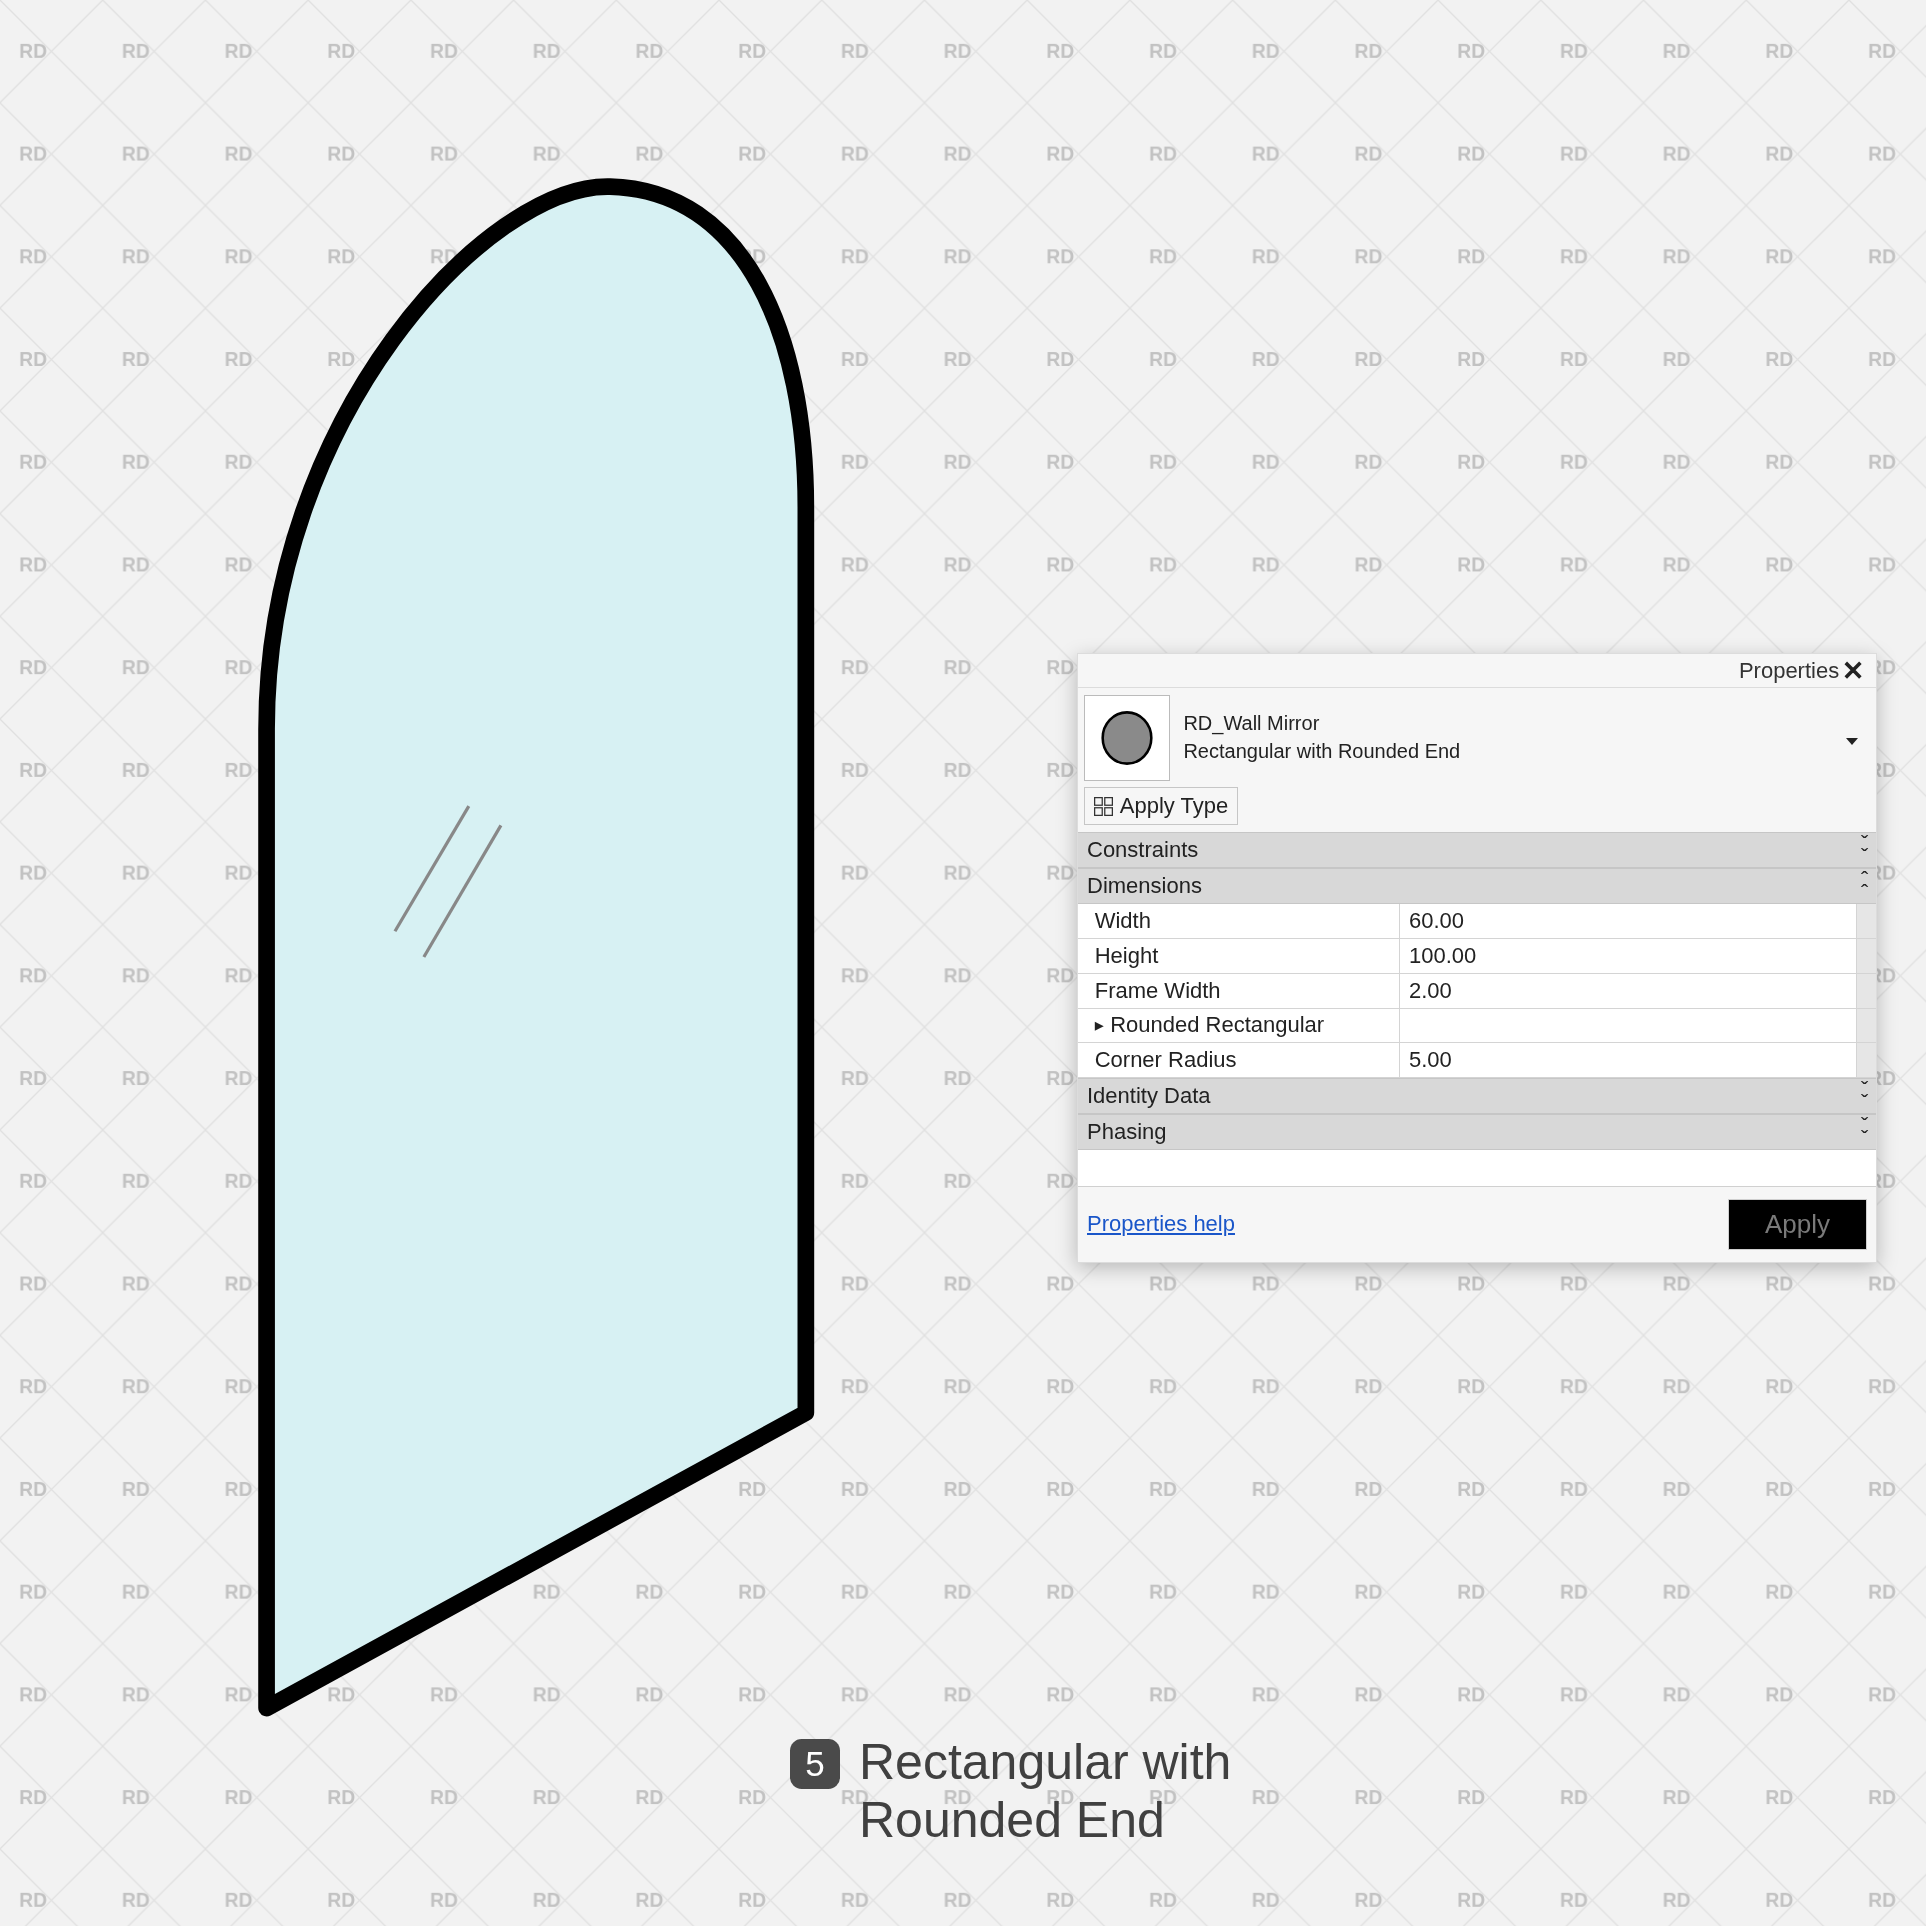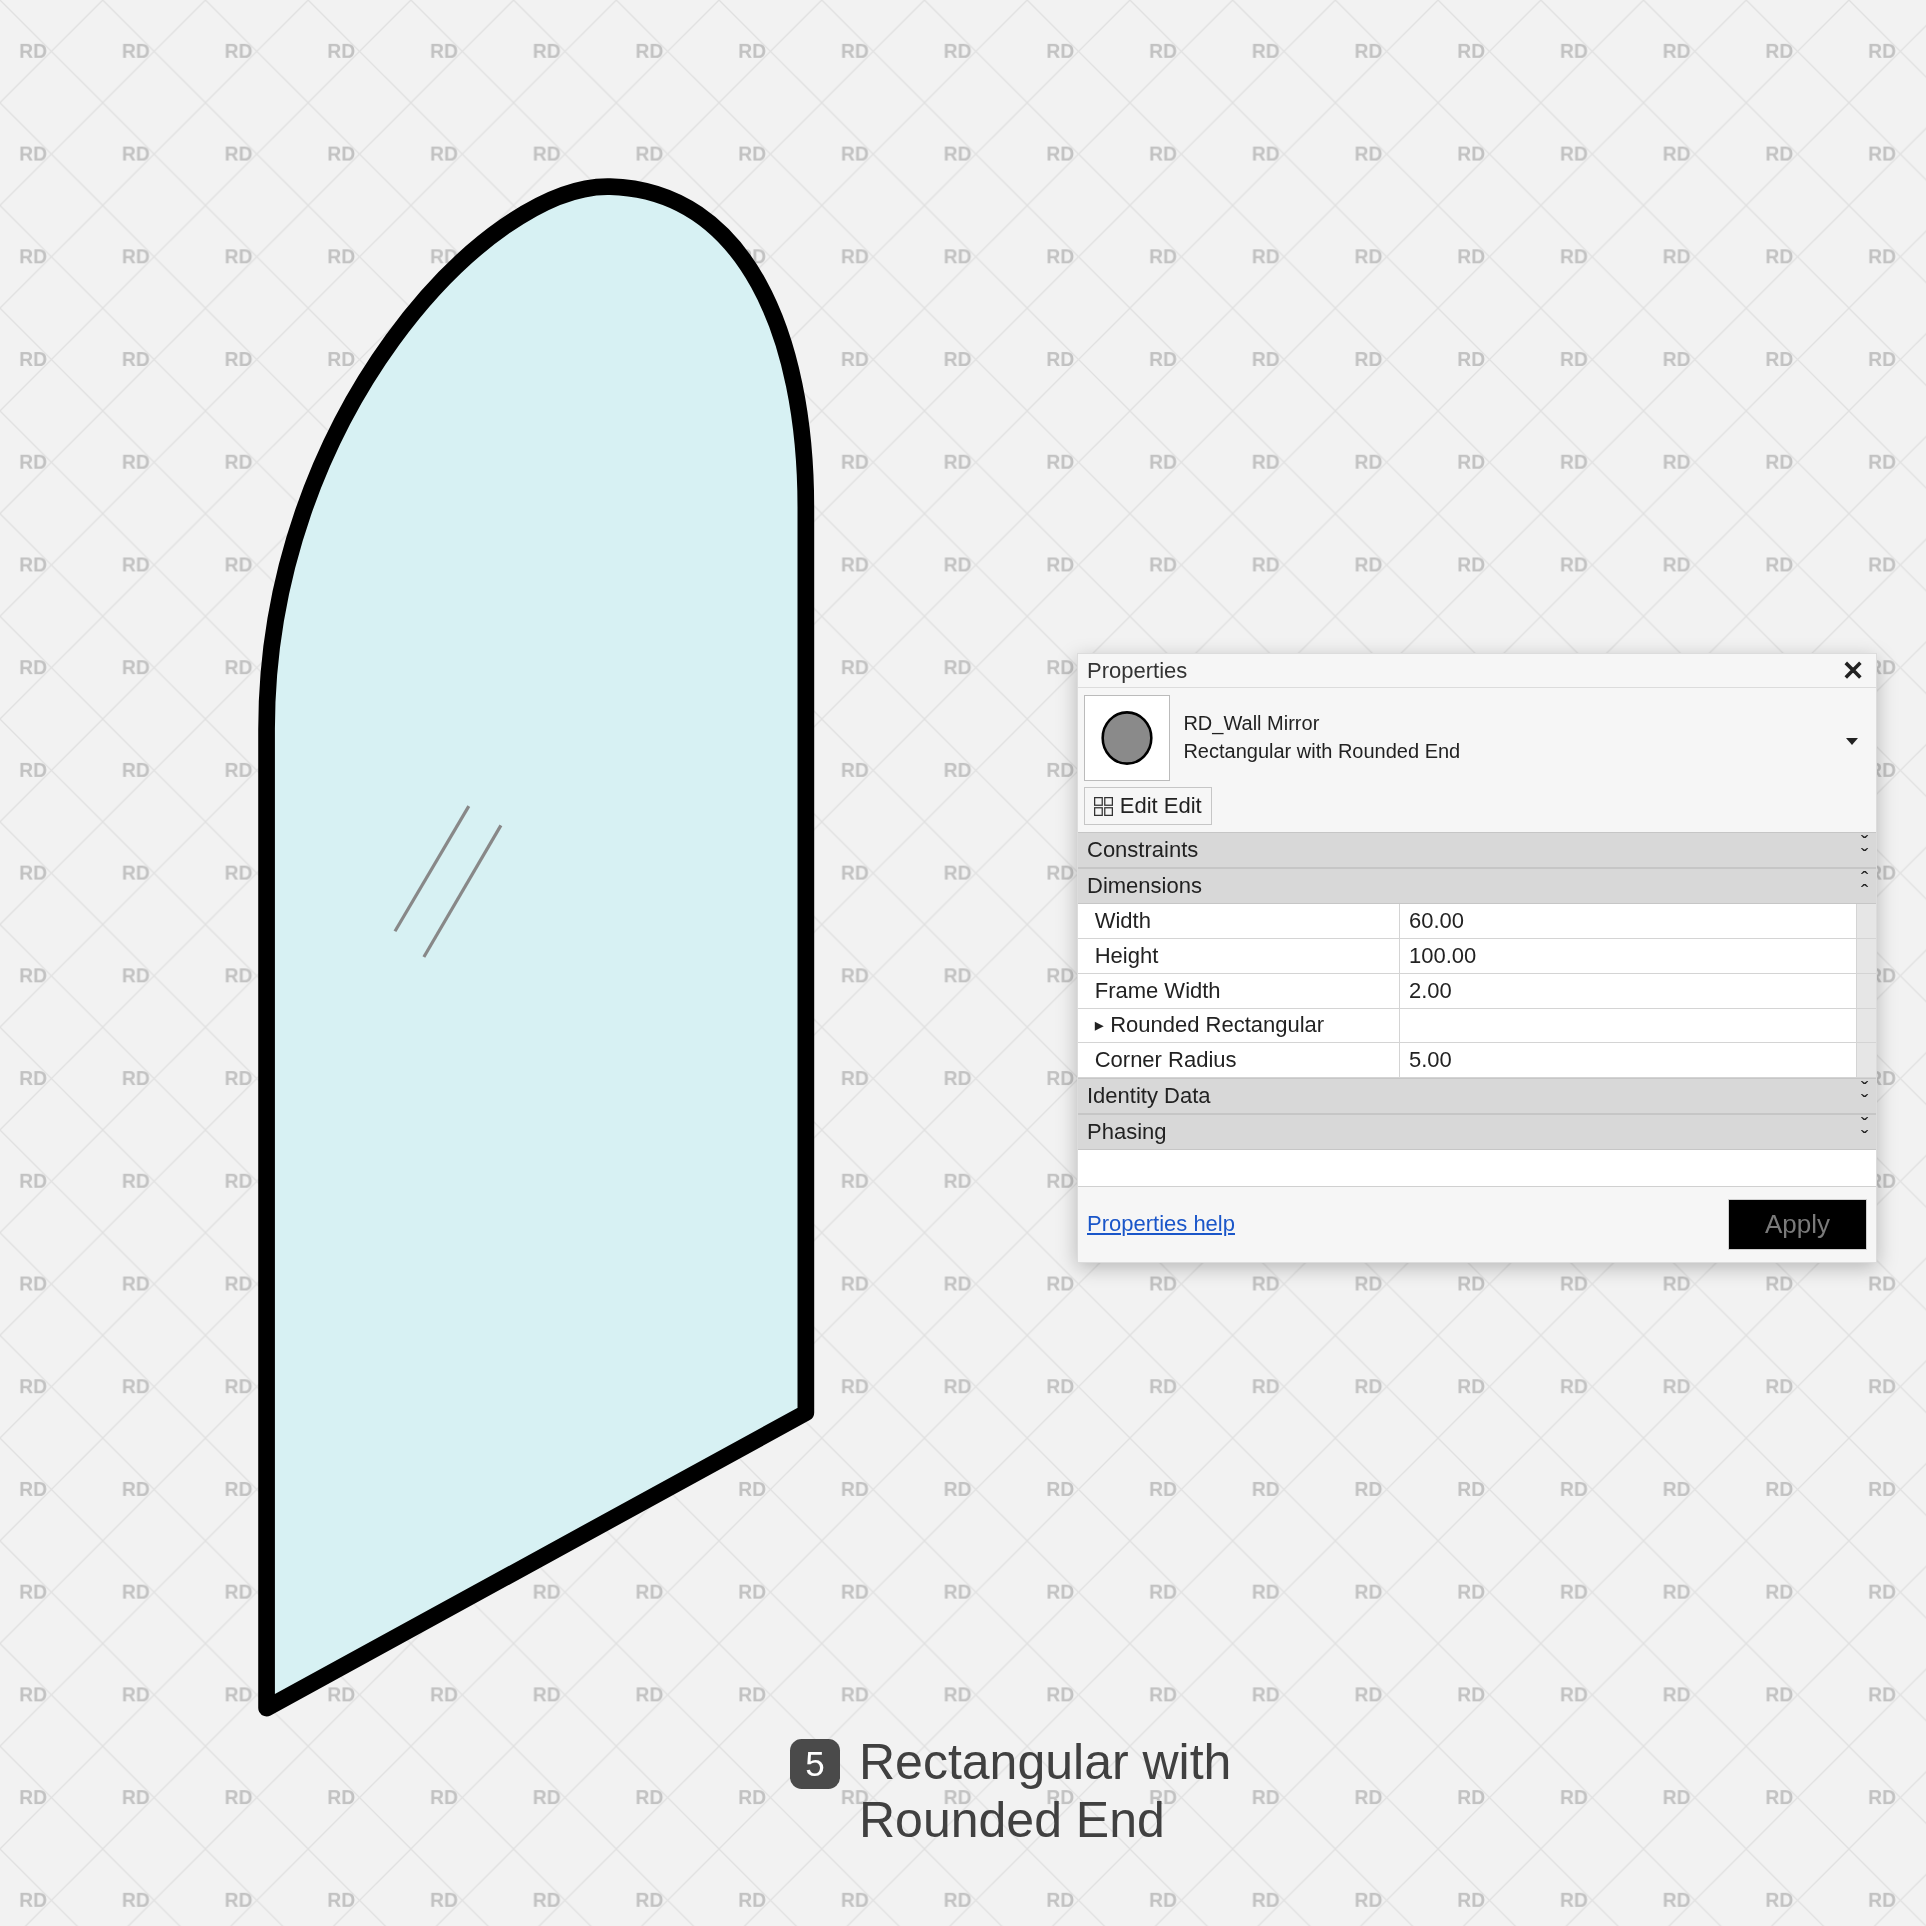--- a/index.html
+++ b/index.html
@@ -65,21 +65,21 @@
     background: #f6f6f6;
     border: 0.6px solid #dcdcdc;
     box-shadow: 0 5.1px 19px rgba(0,0,0,0.25);
     z-index: 3;
     font-size: 22px;
     color: #222;
   }
   .props-header {
     display: flex;
     align-items: center;
-    justify-content: space-between;
+    justify-content: flex-end;
     padding: 3.9px 9px 2.6px 9px;
     background: #f6f6f6;
     border-bottom: 0.6px solid #dcdcdc;
   }
   .props-header-title { font-size: 22px; color: #333; }
   .close-x {
     font-size: 27px;
     font-weight: 700;
     cursor: pointer;
     line-height: 1;
@@ -280,21 +280,21 @@
   <div class="select-row">
     <div class="edit-type-btn">
       <span class="edit-type-icon">
         <svg width="19" height="19" viewBox="0 0 30 30">
           <rect x="1" y="1" width="12" height="12" fill="none" stroke="#333" stroke-width="2"></rect>
           <rect x="17" y="1" width="12" height="12" fill="none" stroke="#333" stroke-width="2"></rect>
           <rect x="1" y="17" width="12" height="12" fill="none" stroke="#333" stroke-width="2"></rect>
           <rect x="17" y="17" width="12" height="12" fill="none" stroke="#333" stroke-width="2"></rect>
         </svg>
       </span>
-      <span>Edit Edit</span>
+      <span>Apply Type</span>
     </div>
   </div>
 
   <div class="group-header">
     <span>Constraints</span>
     <span class="dbl-chev">ˇ<br>ˇ</span>
   </div>
 
   <div class="group-header">
     <span>Dimensions</span>

